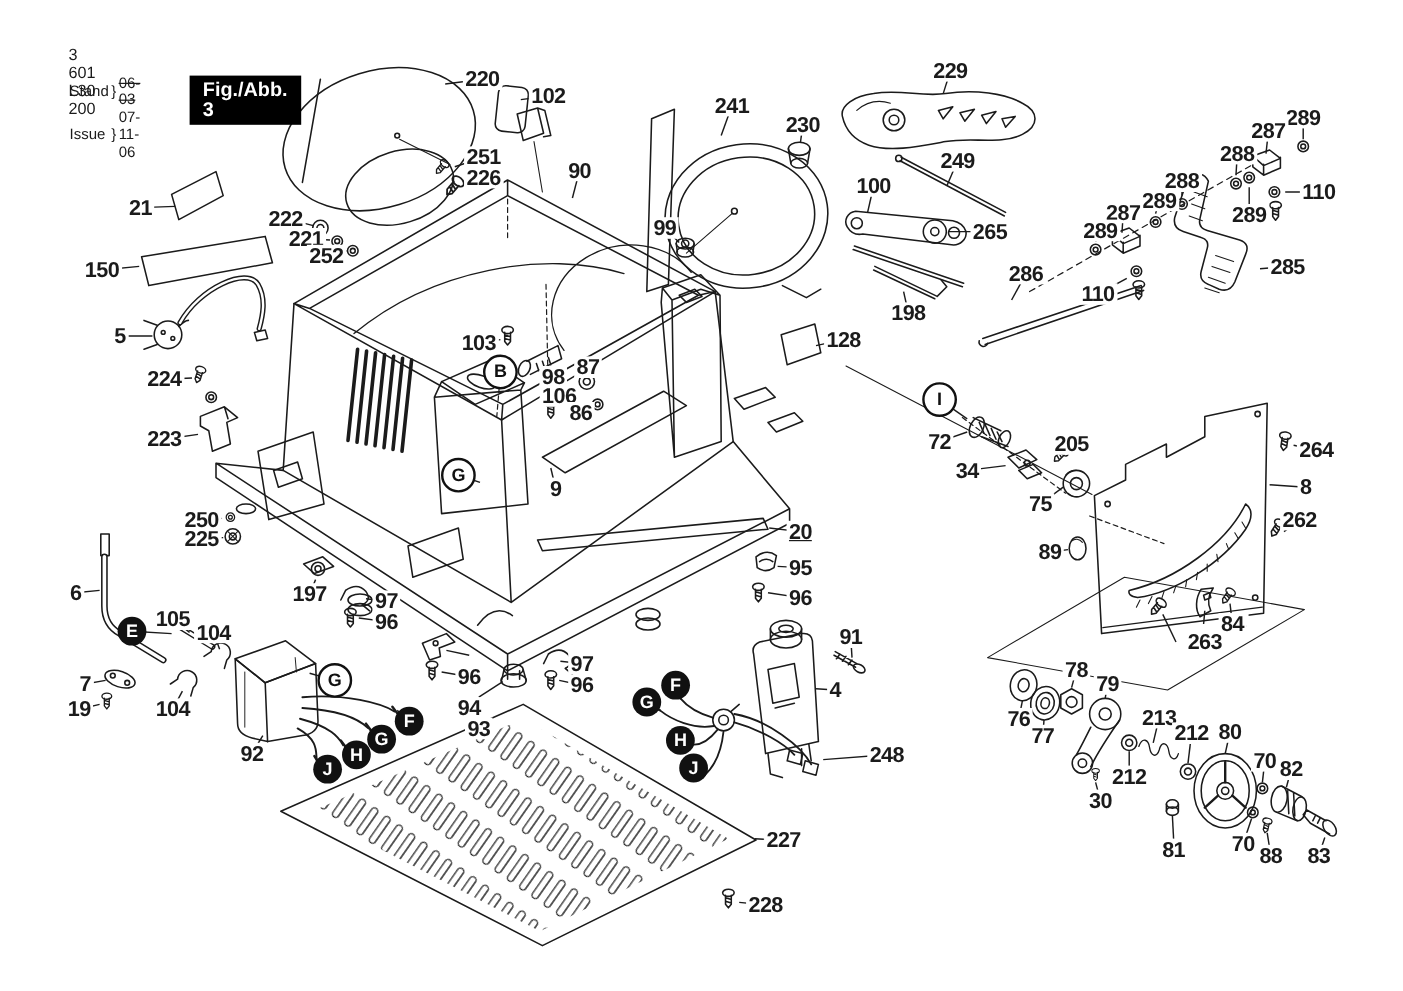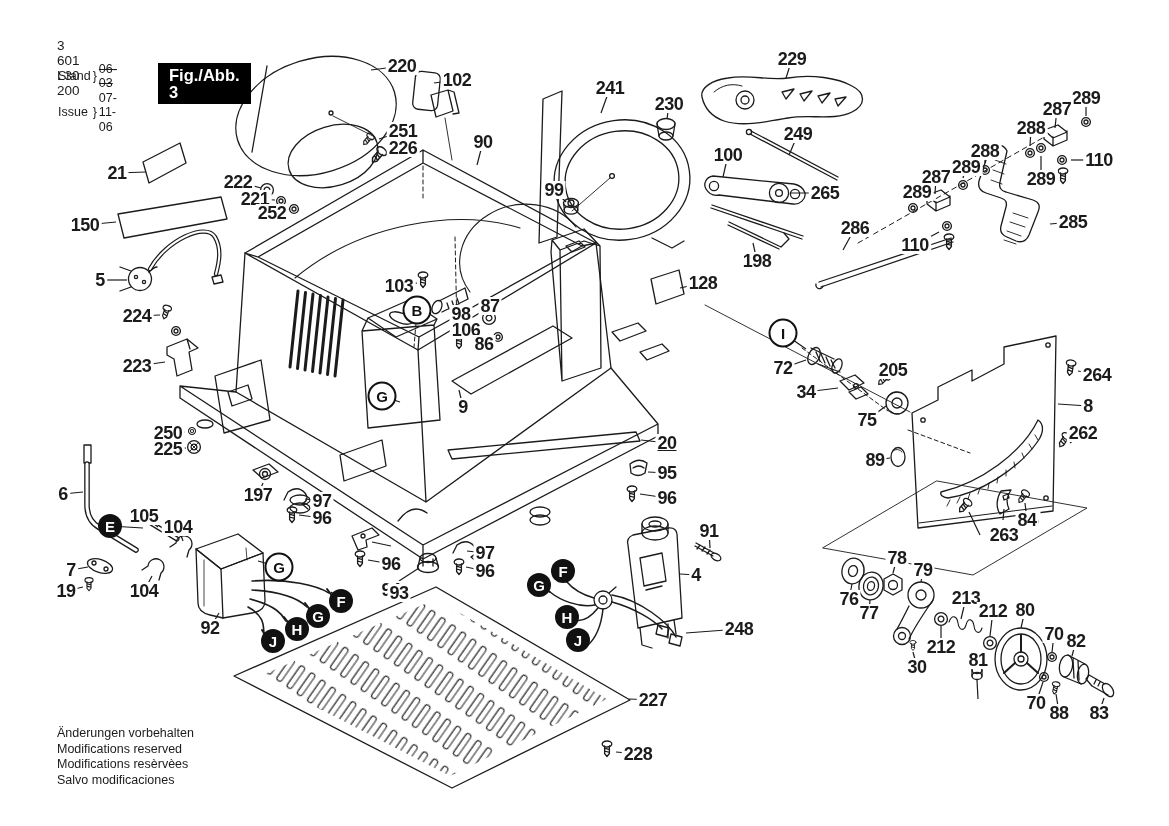--- a/index.html
+++ b/index.html
@@ -452,21 +452,21 @@
       <div class="plabel" style="left: 667px; top: 473px;">95</div>
       <div class="plabel" style="left: 667px; top: 498px;">96</div>
       <div class="plabel" style="left: 709px; top: 531px;">91</div>
       <div class="plabel" style="left: 696px; top: 575px;">4</div>
       <div class="plabel" style="left: 739px; top: 629px;">248</div>
       <div class="plabel" style="left: 258px; top: 495px;">197</div>
       <div class="plabel" style="left: 322px; top: 501px;">97</div>
       <div class="plabel" style="left: 322px; top: 518px;">96</div>
       <div class="plabel" style="left: 391px; top: 546px; margin-top: 44px;">94</div>
       <div class="plabel" style="left: 391px; top: 564px;">96</div>
-      <div class="plabel" style="left: 399px; top: 593px;">93</div>
+      <div class="plabel" style="left: 399px; top: 607px;">93</div>
       <div class="plabel" style="left: 485px; top: 553px;">97</div>
       <div class="plabel" style="left: 485px; top: 571px;">96</div>
       <div class="plabel" style="left: 63px; top: 494px;">6</div>
       <div class="plabel" style="left: 144px; top: 516px;">105</div>
       <div class="plabel" style="left: 178px; top: 527px;">104</div>
       <div class="plabel" style="left: 71px; top: 570px;">7</div>
       <div class="plabel" style="left: 66px; top: 591px;">19</div>
       <div class="plabel" style="left: 144px; top: 591px;">104</div>
       <div class="plabel" style="left: 210px; top: 628px;">92</div>
       <div class="plabel" style="left: 554px; top: 190px;">99</div>
@@ -504,21 +504,21 @@
       <div class="plabel" style="left: 869px; top: 613px;">77</div>
       <div class="plabel" style="left: 897px; top: 558px;">78</div>
       <div class="plabel" style="left: 923px; top: 570px;">79</div>
       <div class="plabel" style="left: 966px; top: 598px;">213</div>
       <div class="plabel" style="left: 993px; top: 611px;">212</div>
       <div class="plabel" style="left: 941px; top: 647px;">212</div>
       <div class="plabel" style="left: 917px; top: 667px;">30</div>
       <div class="plabel" style="left: 1025px; top: 610px;">80</div>
       <div class="plabel" style="left: 1054px; top: 634px;">70</div>
       <div class="plabel" style="left: 1076px; top: 641px;">82</div>
-      <div class="plabel" style="left: 978px; top: 660px;">81</div>
+      <div class="plabel" style="left: 978px; top: 708px;">81</div>
       <div class="plabel" style="left: 1036px; top: 703px;">70</div>
       <div class="plabel" style="left: 1059px; top: 713px;">88</div>
       <div class="plabel" style="left: 1099px; top: 713px;">83</div>
       <div class="plabel" style="left: 653px; top: 700px;">227</div>
       <div class="plabel" style="left: 638px; top: 754px;">228</div>
       <div class="callout outline" style="left: 417px; top: 310px;">B</div>
       <div class="callout outline" style="left: 382px; top: 396px;">G</div>
       <div class="callout outline" style="left: 783px; top: 333px;">I</div>
       <div class="callout outline" style="left: 279px; top: 567px;">G</div>
       <div class="callout filled" style="left: 110px; top: 526px;">E</div>
@@ -546,20 +546,14 @@
           <td>Issue</td>
           <td class="brace">}</td>
           <td>07-11-06</td>
         </tr>
       </tbody>
         </table>
     </div>
     <div class="figbox">Fig./Abb. 3</div>
   </div>
 
-  <div class="notes">
-    <div>Änderungen vorbehalten</div>
-    <div>Modifications reserved</div>
-    <div>Modifications resèrvèes</div>
-    <div>Salvo modificaciones</div>
-  </div>
 
 </div>
 
 </body></html>

